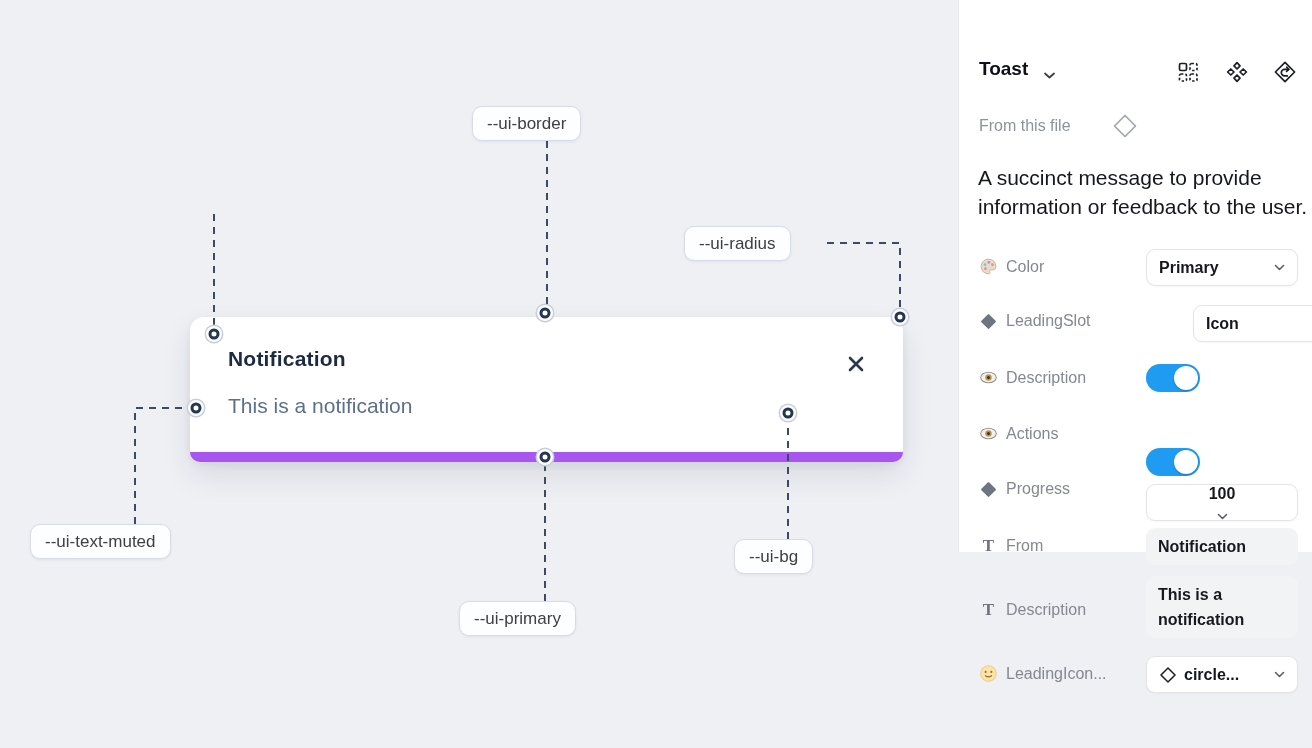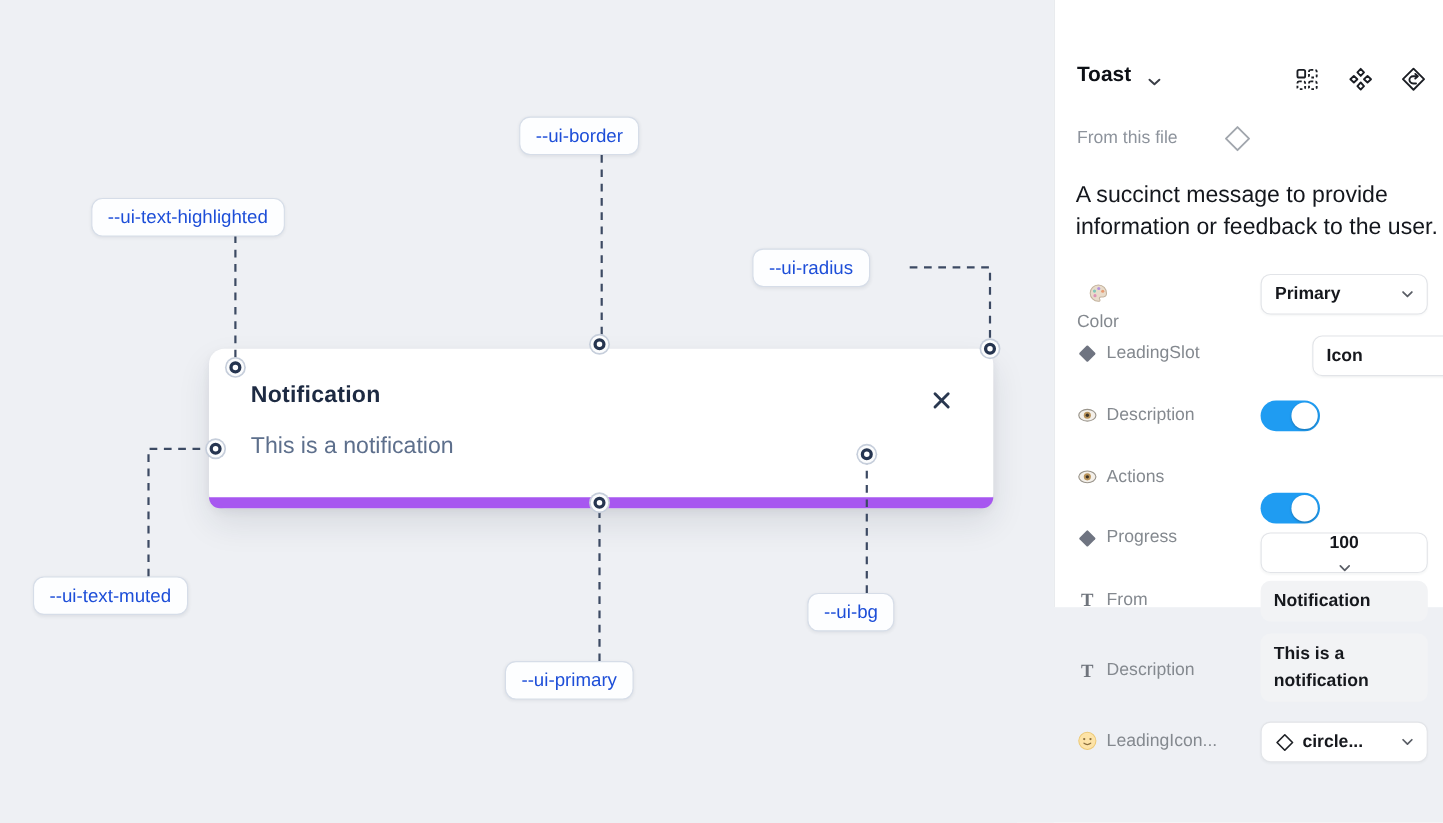--- a/index.html
+++ b/index.html
@@ -16,21 +16,21 @@
   .toast-title { position:absolute; left:38px; top:30px; font-size:21px; font-weight:600; color:#1d2a42; letter-spacing:.2px; }
   .toast-desc { position:absolute; left:38px; top:77px; font-size:21px; font-weight:400; color:#5d6f8c; }
   .toast-close { position:absolute; right:36px; top:36px; width:22px; height:22px; cursor:pointer; }
   .toast-progress { position:absolute; left:0; bottom:0; width:100%; height:10px; border-radius:0 0 14px 14px; }
 
   .dot { position:absolute; width:11px; height:11px; background:#ffffff; border:3px solid #263550;
     border-radius:50%; z-index:4; box-shadow:0 0 0 2.5px #fbfcfd, 0 0 0 4px #c6cedb; transform:translate(-50%,-50%); }
 
   .pill { position:absolute; z-index:4; height:35px; line-height:33px; padding:0 14px;
     background:#fdfeff; border:1px solid #d6dde8; border-radius:10px;
-    font-size:17px; color:#1d4ed8; white-space:nowrap; box-shadow:0 1px 3px rgba(30,41,59,.07); }
+    font-size:17px; color:#404040; white-space:nowrap; box-shadow:0 1px 3px rgba(30,41,59,.07); }
 
   
   .panel { position:relative; width:354px; height:552px; background:#ffffff; border-left:1px solid #e7e9ed; }
   .panel-title { position:absolute; left:20px; top:58px; font-size:19px; font-weight:700; color:#0d1016; }
   .panel-title-chev { position:absolute; left:84px; top:66px; }
   .hdr-icon { position:absolute; top:60px; width:24px; height:24px; cursor:pointer; }
   .from-file { position:absolute; left:20px; top:117px; font-size:16px; color:#8d939c; }
   .from-file-diamond { position:absolute; left:152px; top:112px; }
   .panel-desc { position:absolute; left:19px; top:163px; width:330px; font-size:21px; line-height:29px; color:#14171d; }
 
@@ -80,21 +80,20 @@
     </div>
 
     <div class="dot" style="left:545px; top:313px;"></div>
     <div class="dot" style="left:214px; top:334px;"></div>
     <div class="dot" style="left:900px; top:317px;"></div>
     <div class="dot" style="left:196px; top:408px;"></div>
     <div class="dot" style="left:545px; top:457px;"></div>
     <div class="dot" style="left:788px; top:413px;"></div>
 
     <div class="pill" style="left:472px; top:106px;">--ui-border</div>
-    <div class="pill" style="left:83px;  top:180px;">--ui-text-highlighted</div>
     <div class="pill" style="left:684px; top:226px;">--ui-radius</div>
     <div class="pill" style="left:30px;  top:524px;">--ui-text-muted</div>
     <div class="pill" style="left:459px; top:601px;">--ui-primary</div>
     <div class="pill" style="left:734px; top:539px;">--ui-bg</div>
   </div>
 
   <div class="panel">
 
     <div class="panel-title">Toast</div>
     <div class="panel-title-chev">
@@ -129,21 +128,21 @@
 
     <div class="from-file">From this file</div>
     <div class="from-file-diamond">
       <svg width="28" height="28" viewBox="0 0 28 28" fill="none" stroke="#a1a6ad" stroke-width="1.7" stroke-linejoin="round">
         <path d="M14,3.5 L24.5,14 L14,24.5 L3.5,14 Z" transform="rotate(0 14 14)" stroke-linejoin="round"></path>
       </svg>
     </div>
 
     <div class="panel-desc">A succinct message to provide information or feedback to the user.</div>
 
-    <div class="prop-label" style="top:257px;flex-direction:column;">
+    <div class="prop-label" style="top:257px;">
       <span class="glyph">
         <svg width="19" height="19" viewBox="0 0 20 20">
             <path d="M10,2.2 A7.8,7.8 0 1 0 10,17.8 c1.6,0 1.9-1 1.3-1.9 c-.7-1-.2-2.3 1.2-2.3 h2.2 c1.7,0 3.1-1.4 3.1-3.4 A7.8,7.8 0 0 0 10,2.2 Z" fill="#e9dccb" stroke="#c3b29d" stroke-width="1"></path>
             <circle cx="6.3" cy="8" r="1.5" fill="#7fc8b9"></circle>
             <circle cx="10.4" cy="5.6" r="1.5" fill="#b292dd"></circle>
             <circle cx="14.2" cy="8.2" r="1.5" fill="#e89a72"></circle>
             <circle cx="6.8" cy="12.4" r="1.5" fill="#dd92b5"></circle>
           </svg>
       </span>
       <span>Color</span>

